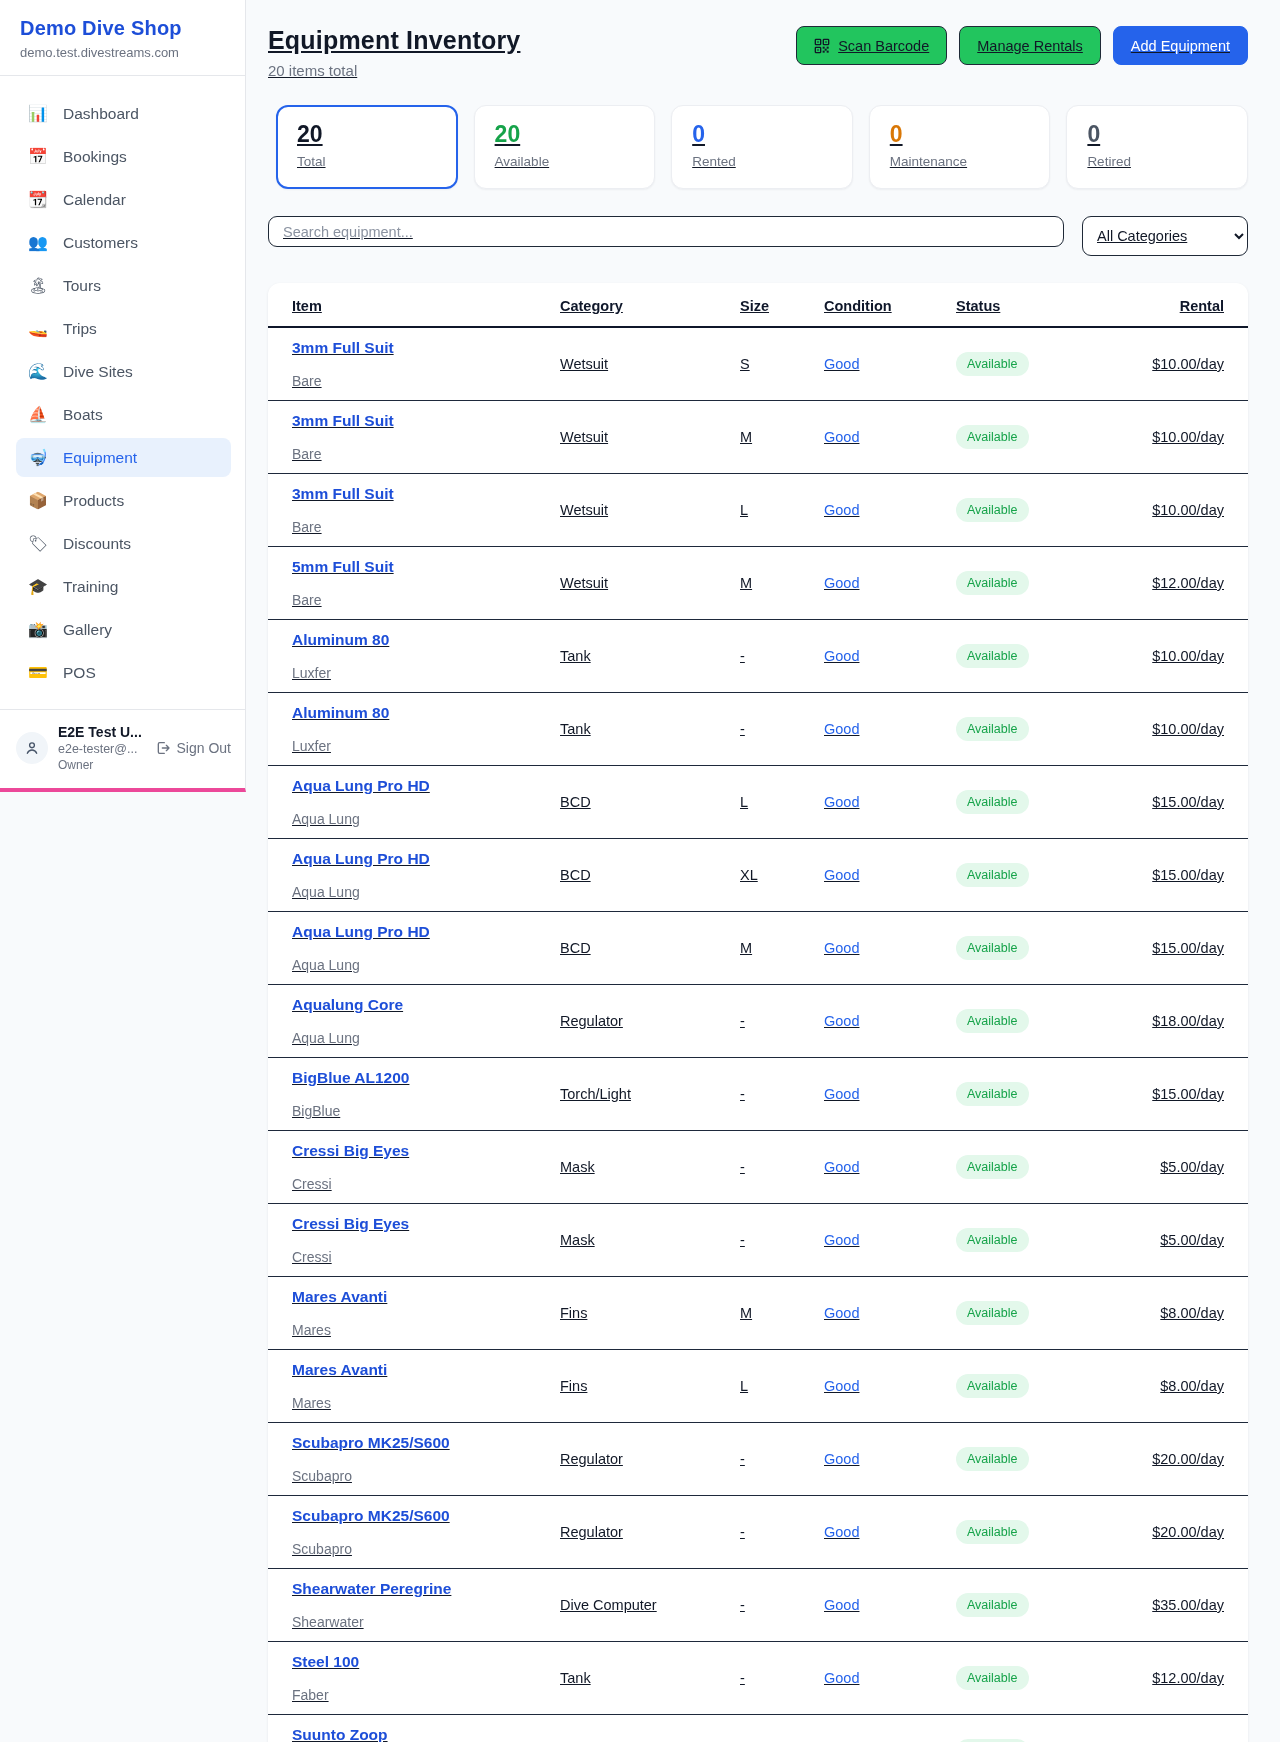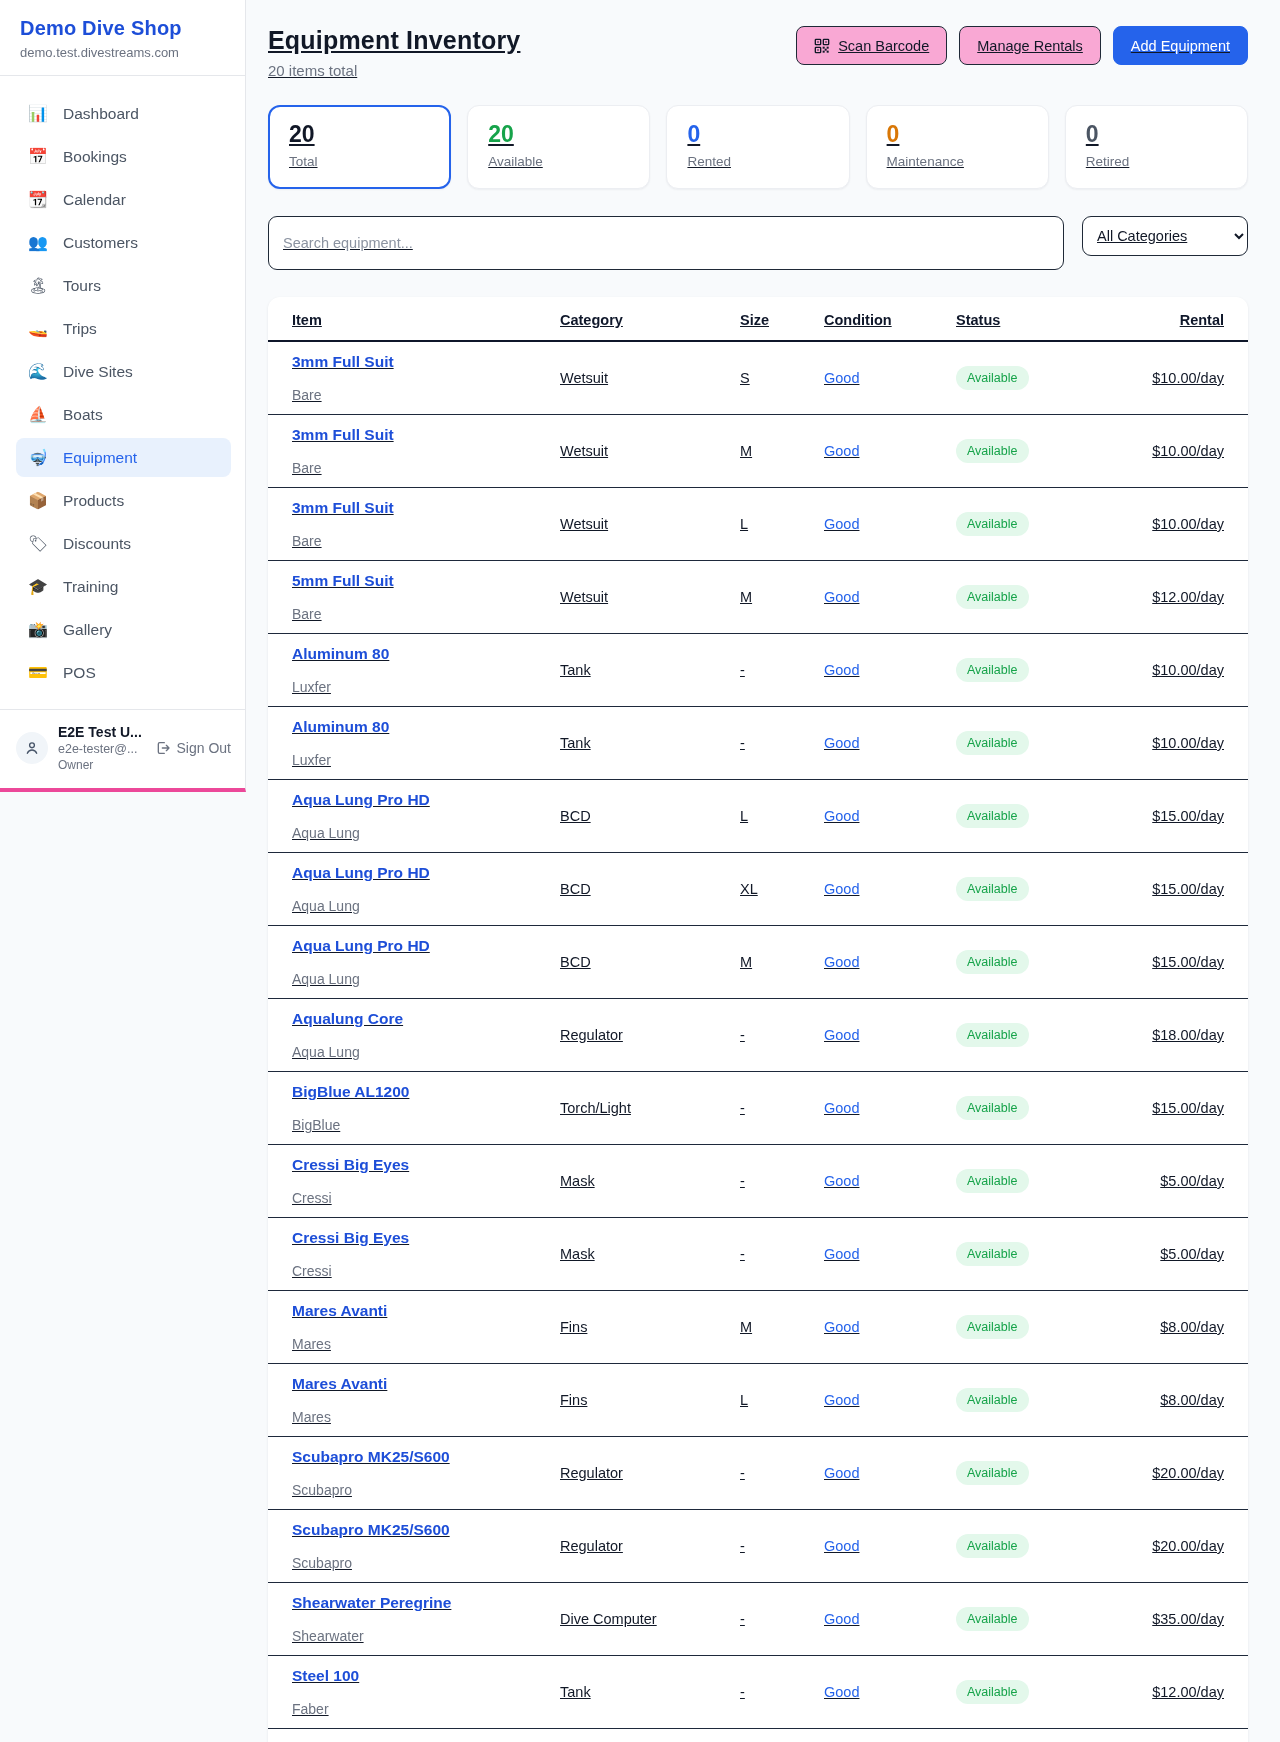--- a/index.html
+++ b/index.html
@@ -52,41 +52,41 @@
 
   
   .main { flex:1; padding:26px 32px 0 22px;text-decoration:underline; }
   .page-head { display:flex; justify-content:space-between; align-items:flex-start; }
   .page-title { font-size:25px; font-weight:bold; color:#111827; letter-spacing:.2px; }
   .page-sub { font-size:15px; color:#6b7280; margin-top:7px; }
   .head-actions { display:flex; gap:12px; align-items:center; }
   .btn {
     height:39px; display:inline-flex; align-items:center; gap:8px;
     padding:0 17px; border-radius:8px; font-size:14.5px; font-weight:500;
-    background:#f9a8d4; border:1px solid #1f2937; color:#111827; cursor:pointer;
+    background:#22c55e; border:1px solid #1f2937; color:#111827; cursor:pointer;
     font-family:"Liberation Sans", sans-serif;
   }
   .btn.primary { background:#2563eb; border-color:#2563eb; color:#ffffff; }
 
   
-  .stats { display:flex; gap:16px; margin-top:26px; }
+  .stats { display:flex; gap:16px; margin-top:26px;margin-left:8px; }
   .stat-card {
     flex:1; background:#ffffff; border:1px solid #eceef2; border-radius:12px;
     padding:15px 20px 14px 20px; height:84px;
     box-shadow:0 1px 2px rgba(16,24,40,.05);
     cursor:pointer;
   }
   .stat-card.active { border:2px solid #2563eb; padding:14px 19px 13px 19px; }
   .stat-value { font-size:23px; font-weight:bold; }
   .stat-label { font-size:13.5px; color:#6b7280; margin-top:6px; }
 
   
   .filters { display:flex; gap:18px; margin-top:27px; }
   .search {
-    flex:1; height:54px; border:1px solid #1f2937; border-radius:9px;
+    flex:1; height:31px; border:1px solid #1f2937; border-radius:9px;
     background:#ffffff; padding:0 14px; font-size:14.5px; color:#111827;
     font-family:"Liberation Sans", sans-serif; outline:none;
   }
   .search::placeholder { color:#8b93a1; }
   .cat-select {
     width:166px; height:40px; border:1px solid #1f2937; border-radius:9px;
     background:#ffffff; font-size:14.5px; color:#111827; padding:0 10px;
     font-family:"Liberation Sans", sans-serif; outline:none;
   }
 

